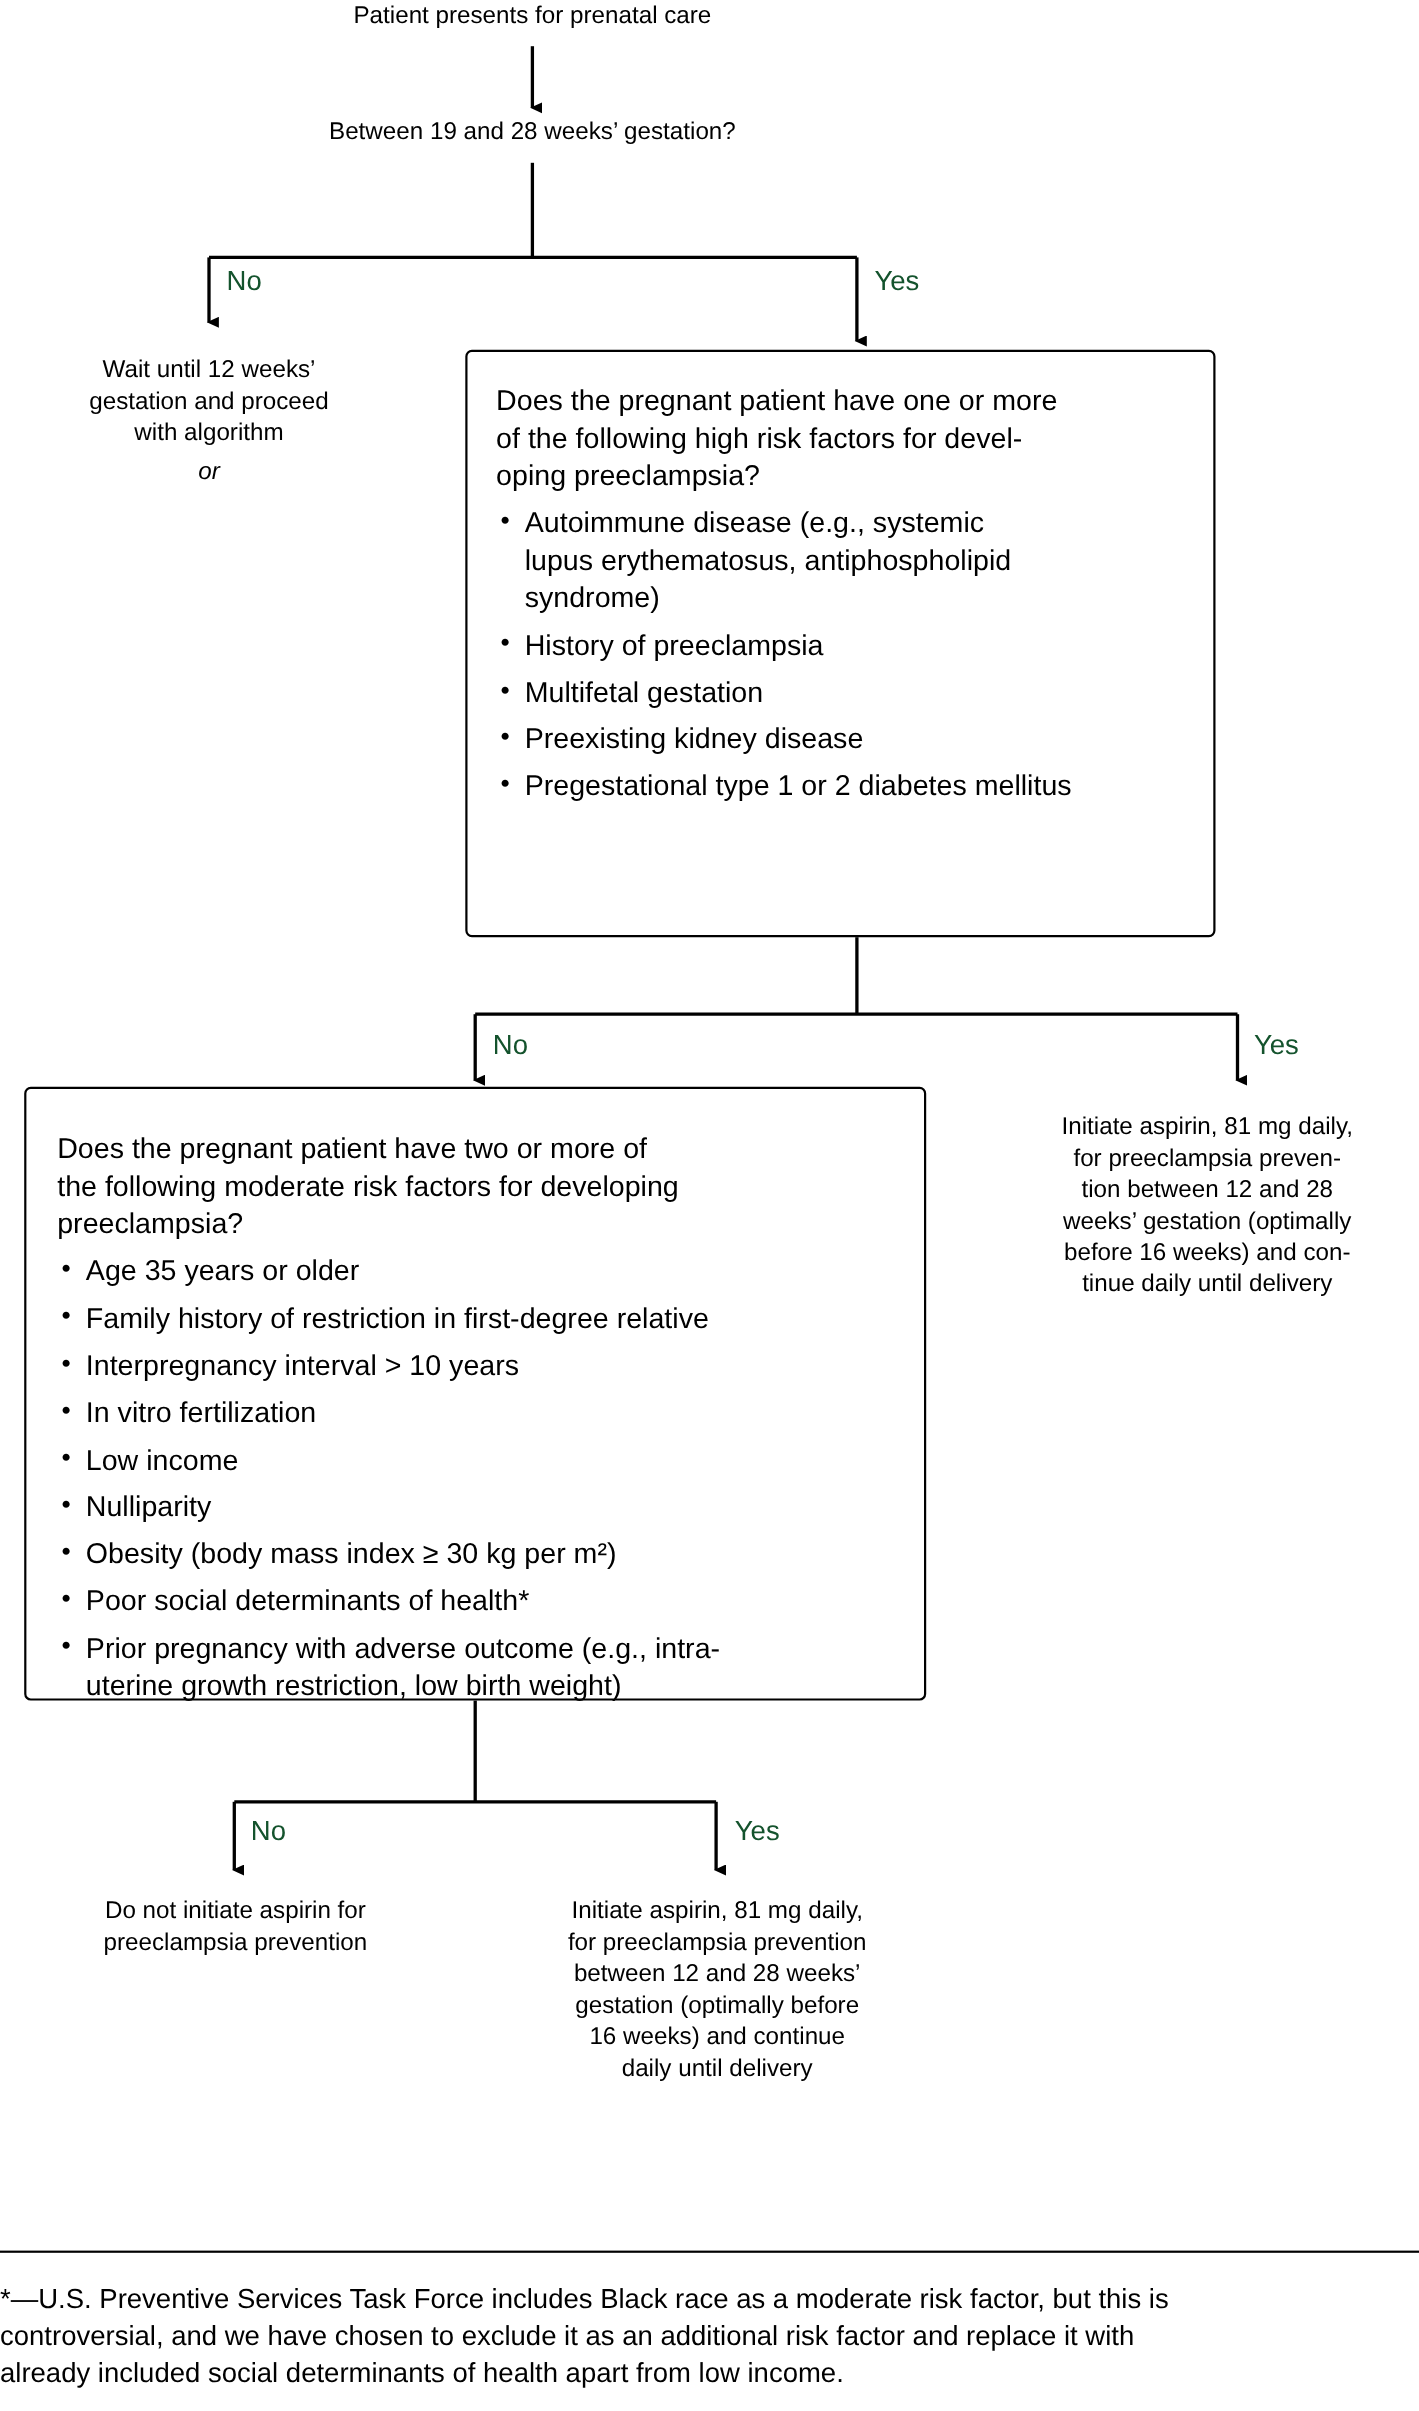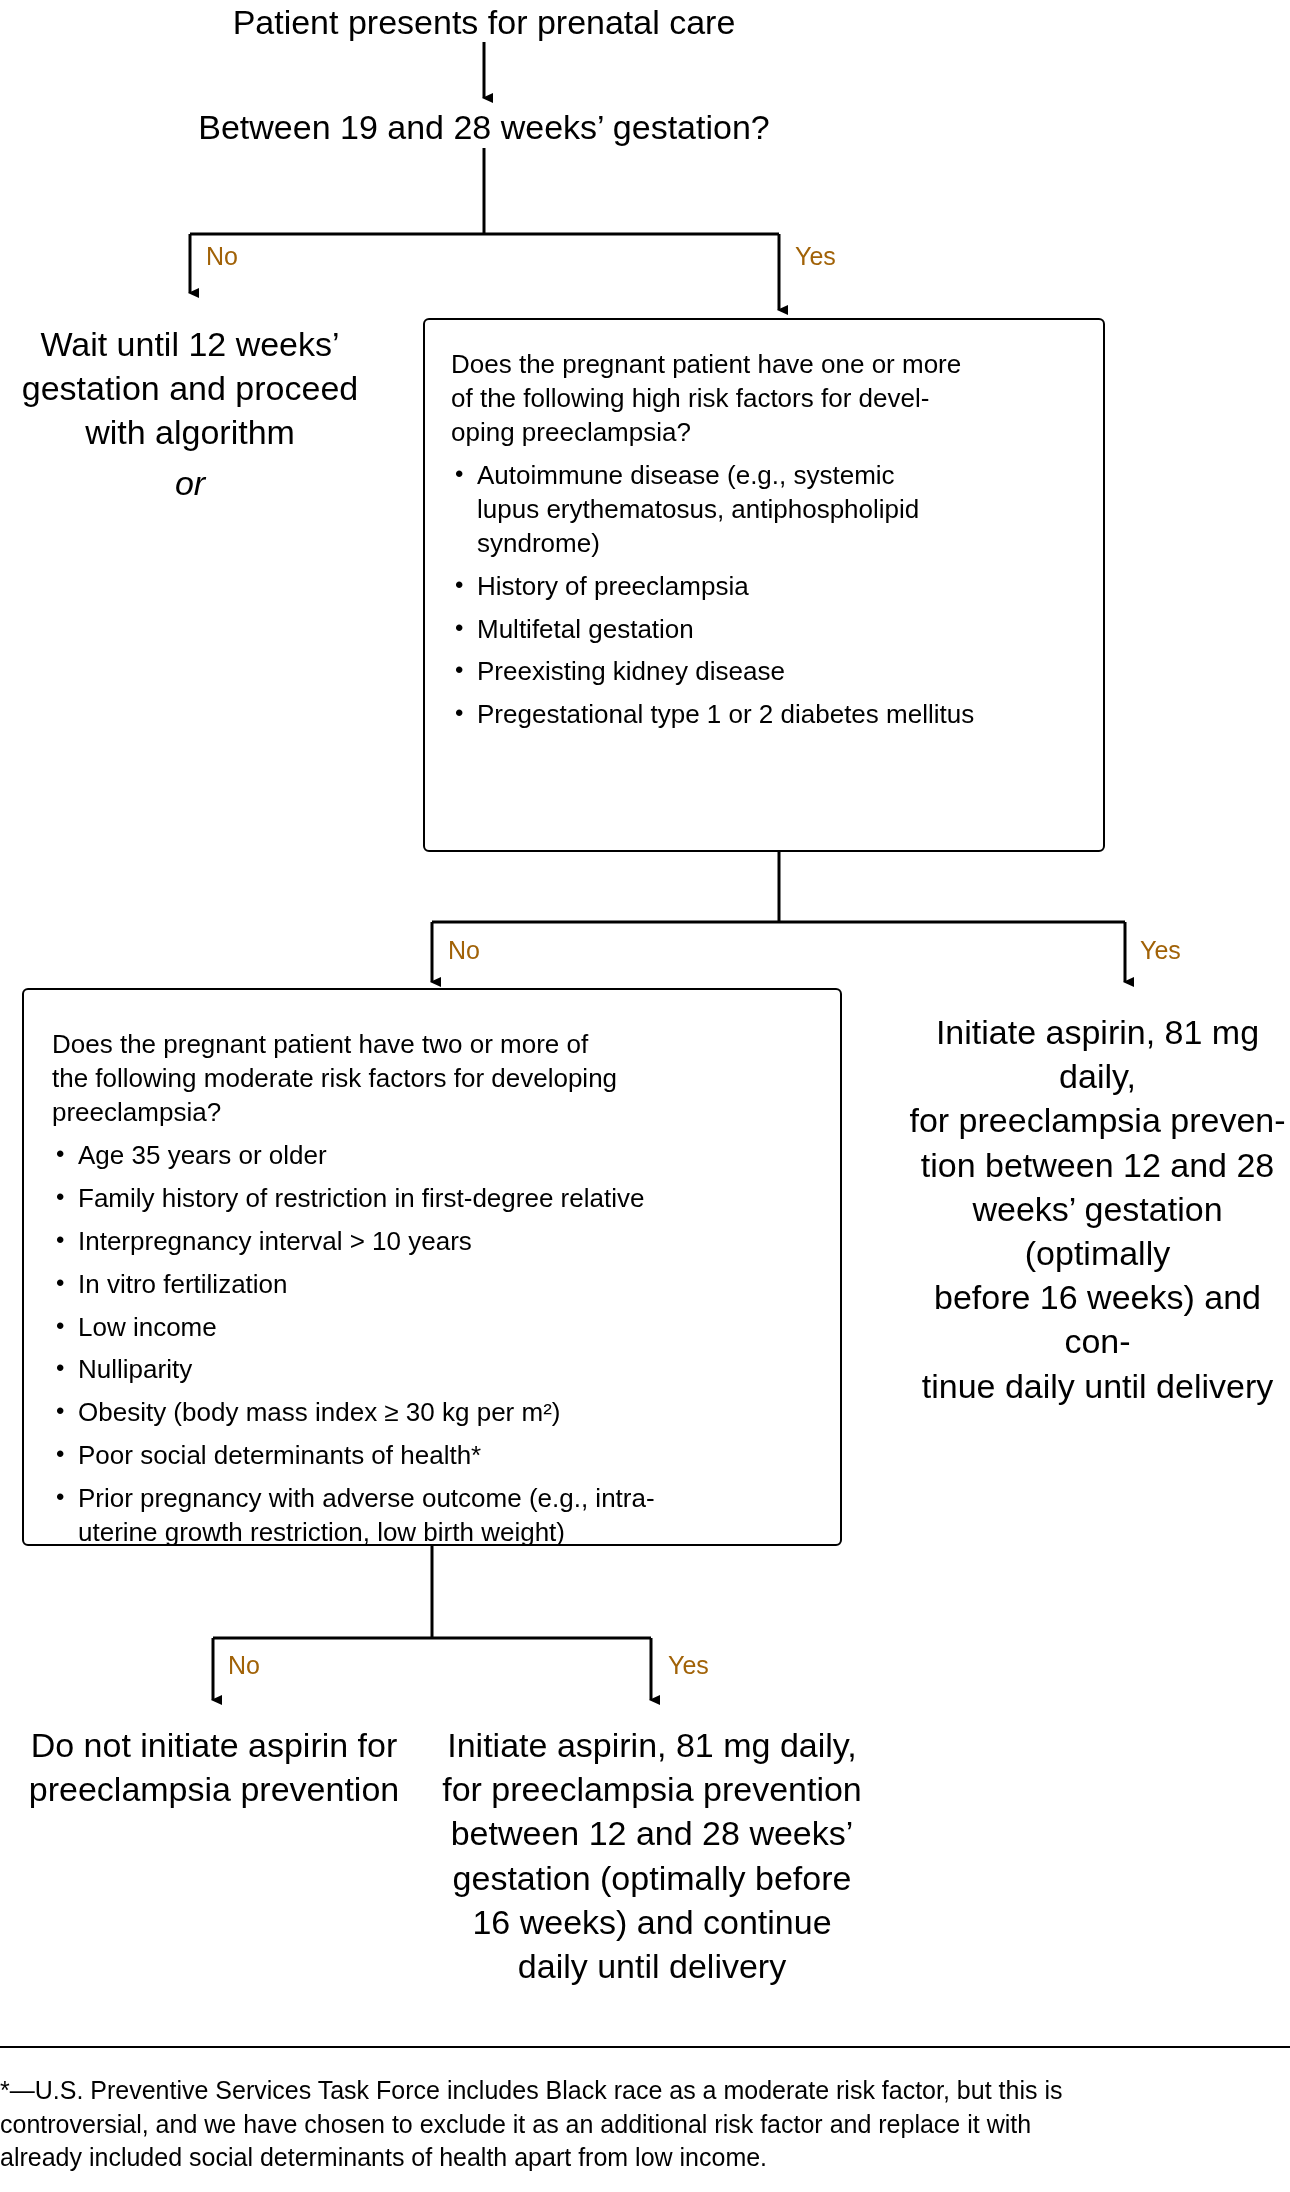--- a/index.html
+++ b/index.html
@@ -26,34 +26,34 @@
   .wires {
     position: absolute;
     left: 0; top: 0;
     width: 1290px;
     height: 2192px;
     pointer-events: none;
   }
   
   .node {
     position: absolute;
-    font-size: 34px;
+    font-size: 22px;
     line-height: 1.30;
     color: #000;
     white-space: pre-line;
   }
   .node.center { text-align: center; }
   .node.ital { font-style: italic; text-align: center; }
 
   
   .branch-label {
     position: absolute;
     font-size: 25px;
     line-height: 1;
-    color: #a16207;
+    color: #14532d;
   }
 
   
   .rbox {
     position: absolute;
     border: 2.5px solid #000;
     border-radius: 6px;
     box-sizing: border-box;
     background: #fff;
   }

